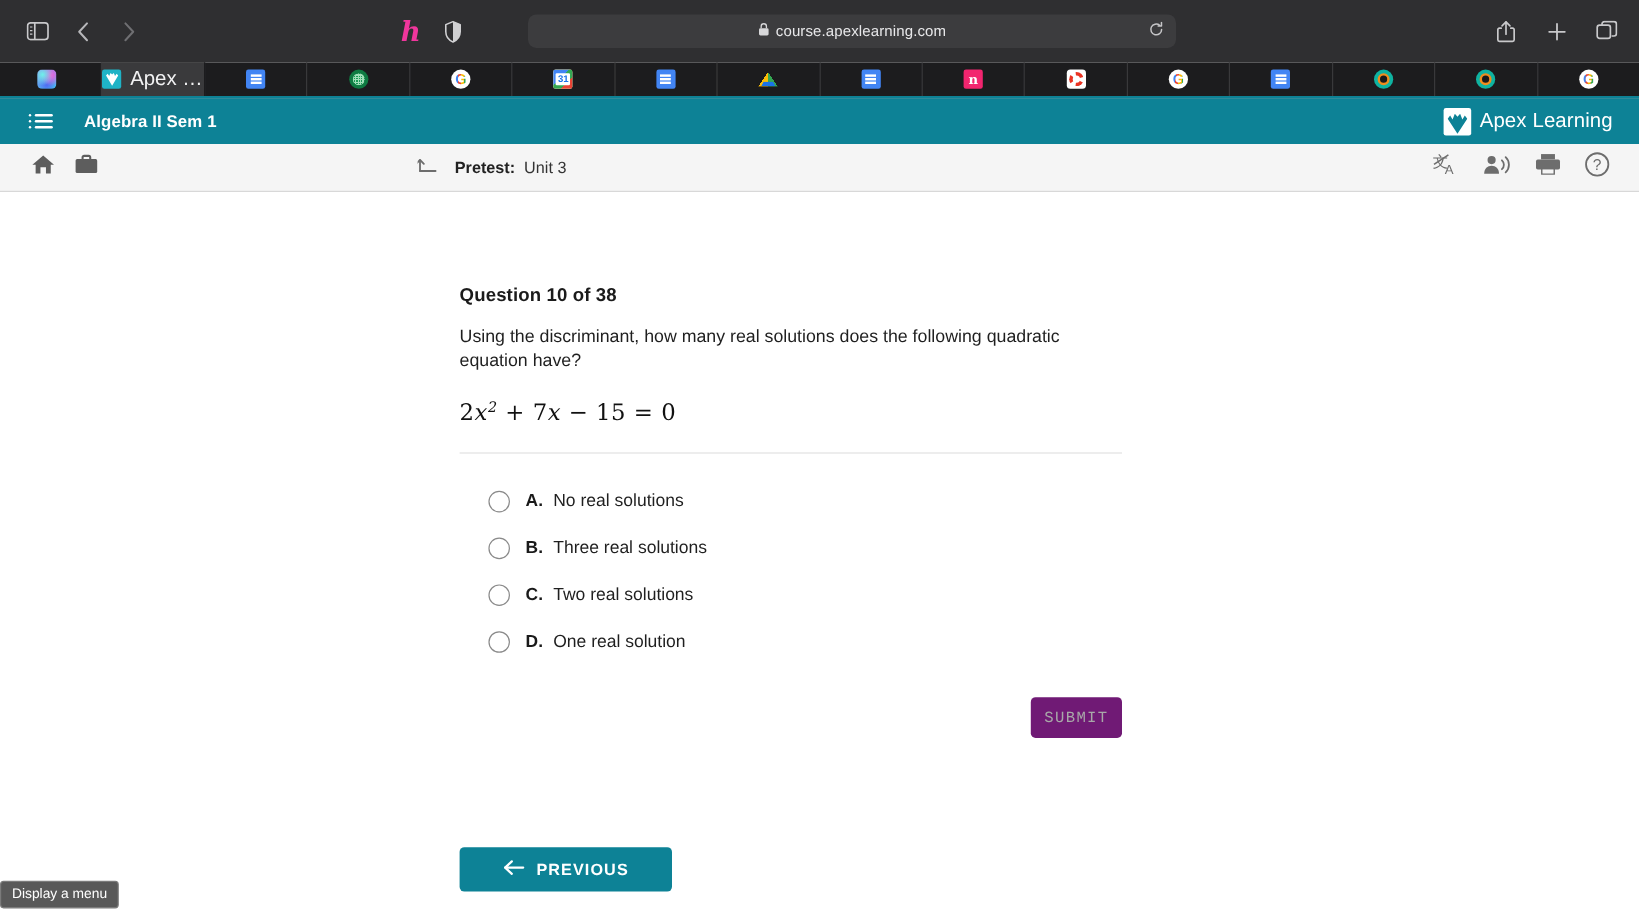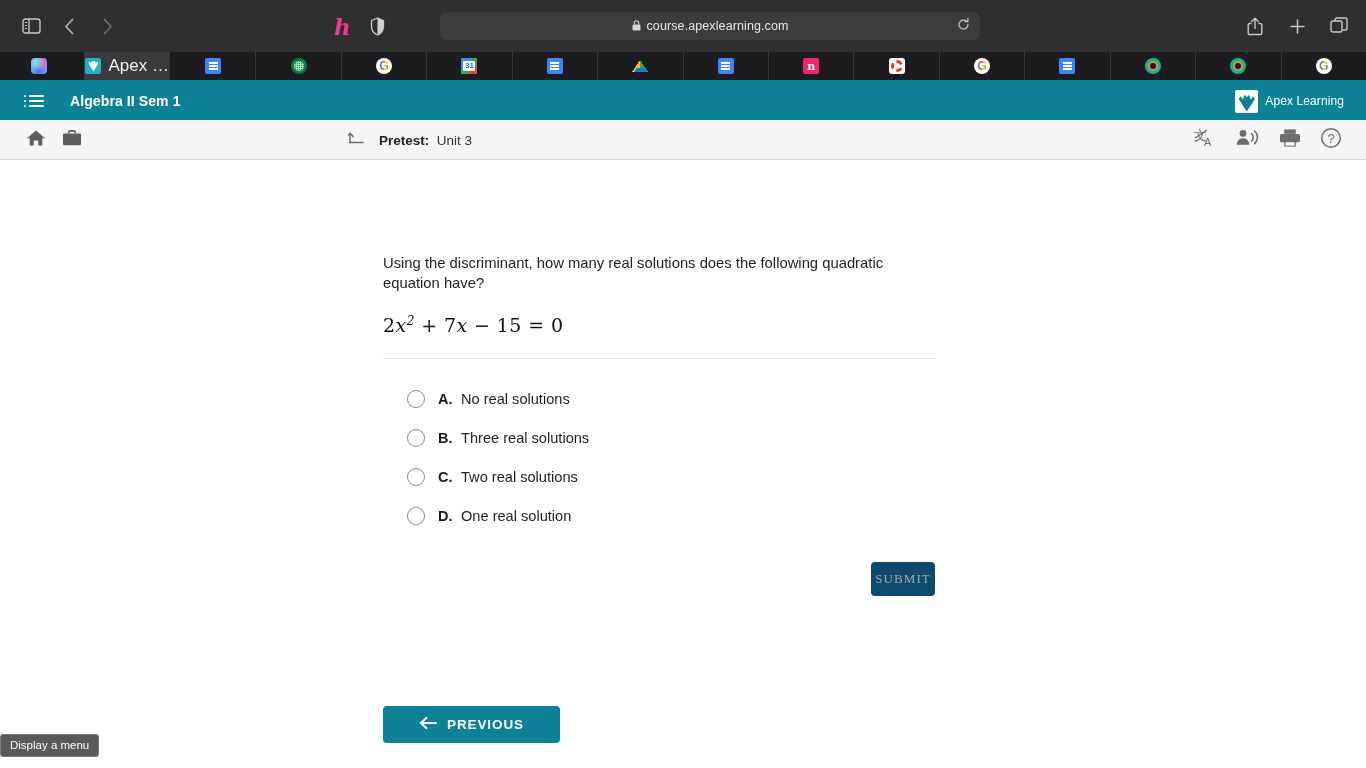--- a/index.html
+++ b/index.html
@@ -150,21 +150,21 @@
   }
   .brand { position: absolute; right: 22px; display: flex; align-items: center; gap: 7px; }
   .brand-mark {
     width: 23px; height: 23px; background: #ffffff; border-radius: 2px;
     display: flex; align-items: flex-end; justify-content: center; padding-bottom: 1px;
   }
   .brand-mark .fan {
     width: 17px; height: 17px; background: #0d8296;
     clip-path: polygon(50% 100%, 2% 26%, 14% 10%, 26% 30%, 37% 2%, 50% 16%, 63% 2%, 74% 30%, 86% 10%, 98% 26%);
   }
-  .brand-text { color: #ffffff; font-size: 12px; font-weight: 400; letter-spacing: .1px; }
+  .brand-text { color: #ffffff; font-size: 17px; font-weight: 400; letter-spacing: .1px; }
 
   
   .subbar {
     height: 40px; width: 1366px; background: #f5f5f5;
     border-bottom: 1px solid #d8d8d8;
     display: flex; align-items: center; position: relative;
   }
   .subbar-left { display: flex; align-items: center; gap: 16px; margin-left: 26px; color: #5d5d5d; }
   .subbar-center {
     position: absolute; left: 348px; display: flex; align-items: center; gap: 12px;
@@ -190,23 +190,23 @@
   .opt { display: flex; align-items: center; height: 39px; padding-left: 24px; cursor: pointer; }
   .radio {
     width: 18px; height: 18px; border: 1.6px solid #8a8a8a; border-radius: 50%;
     flex: none; background: #fff;
   }
   .opt-letter { font-size: 14.5px; font-weight: 700; color: #1a1a1a; margin-left: 13px; min-width: 18px; }
   .opt-text { font-size: 14.6px; color: #1f1f1f; margin-left: 5px; text-align: center; }
 
   .submit-row { margin-top: 27px; display: flex; justify-content: flex-end; width: 552px; }
   .submit-btn {
-    background: #0c4a6e; color: #a8a8a8; border: none; border-radius: 4px;
-    width: 64px; height: 34px; font-size: 13px; font-weight: 500; letter-spacing: 1.1px;
-    font-family: Liberation Serif, serif; cursor: default;
+    background: #701a75; color: #a8a8a8; border: none; border-radius: 4px;
+    width: 76px; height: 34px; font-size: 13px; font-weight: 500; letter-spacing: 1.1px;
+    font-family: Liberation Mono, monospace; cursor: default;
   }
 
   
   .footer { position: absolute; left: 0; bottom: 0; width: 1366px; height: 62px; background: #fff; }
   .prev-btn {
     position: absolute; left: 383px; top: 8px;
     background: #0d8296; color: #fff; border: none; border-radius: 4px;
     height: 37px; padding: 0 36px; display: flex; align-items: center; gap: 9px;
     font-size: 13.5px; font-weight: 700; letter-spacing: .9px;
     font-family: "Liberation Sans", sans-serif; cursor: pointer;
@@ -426,20 +426,21 @@
       <svg width="22" height="22" viewBox="0 0 22 22">
         <circle cx="11" cy="11" r="9.3" fill="none" stroke="#6d6d6d" stroke-width="1.5"></circle>
         <text x="11" y="16" text-anchor="middle" font-family="Liberation Sans, sans-serif" font-size="13" fill="#6d6d6d">?</text>
       </svg>
     </span>
   </div>
 </div>
 
 <div class="content">
   <div class="qwrap">
+    <div class="q-title">Question 10 of 38</div>
     <div class="q-text">Using the discriminant, how many real solutions does the following quadratic equation have?</div>
 
     <div class="q-math">
       <span>2</span><span class="var">x</span><sup>2</sup>
       <span>+</span>
       <span>7</span><span class="var">x</span>
       <span>−</span>
       <span>15</span>
       <span>=</span>
       <span>0</span>

